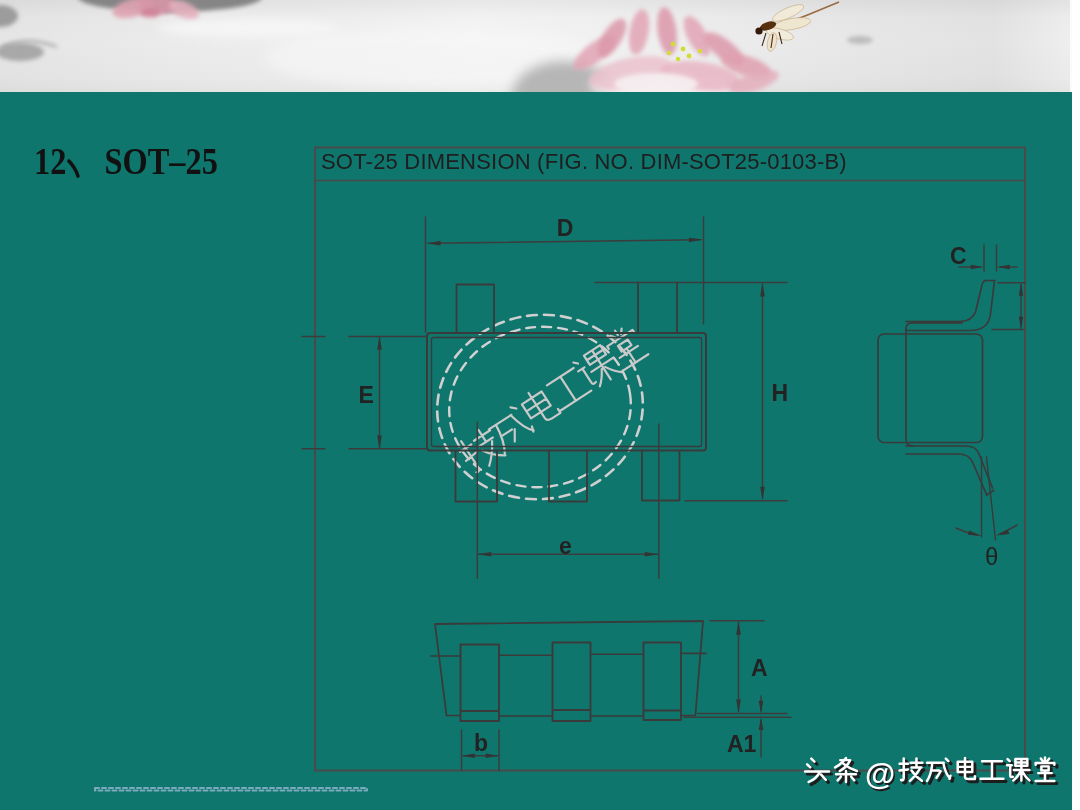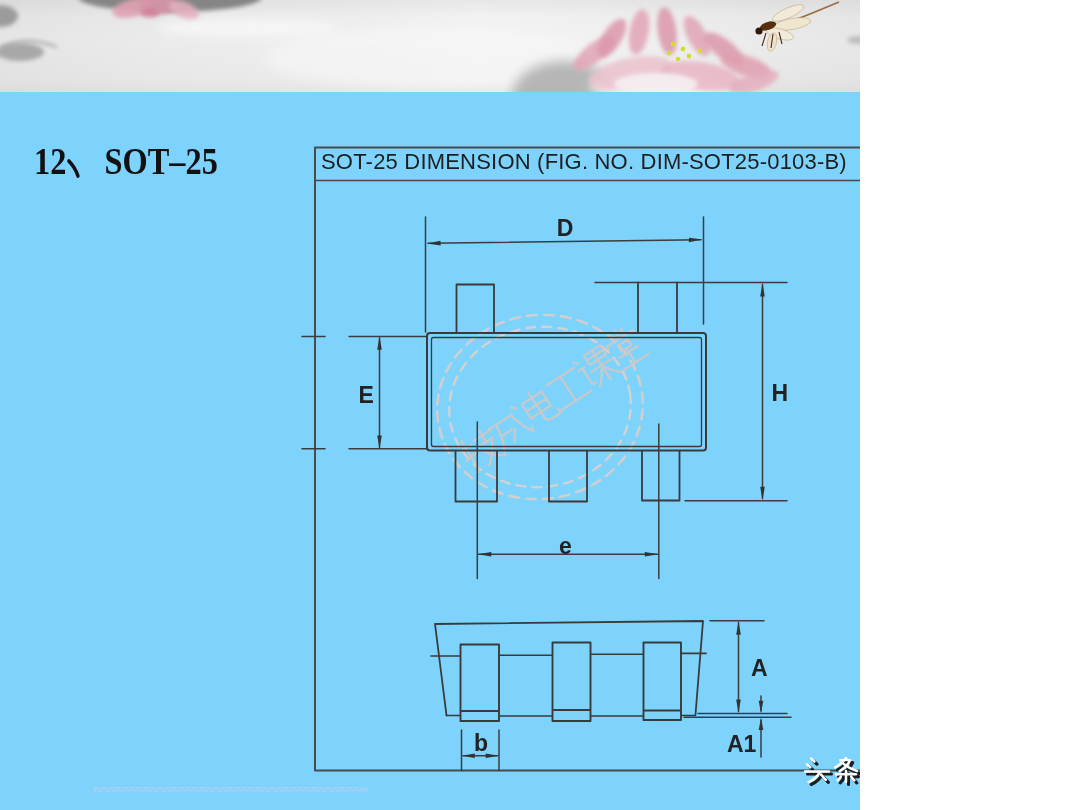--- a/index.html
+++ b/index.html
@@ -1,16 +1,16 @@
 <!DOCTYPE html>
 <html><head>
 <meta charset="utf-8">
 <style>
   html,body{margin:0;padding:0;background:#fff;}
-  .page{position:relative;width:860px;height:810px;overflow:hidden;background:#7dd3fc;font-family:"Liberation Sans",sans-serif;}
+  .page{position:relative;width:1072px;height:810px;overflow:hidden;background:#0f766e;font-family:"Liberation Sans",sans-serif;}
   .band{position:absolute;left:0;top:0;width:1080px;height:92px;
     background:linear-gradient(to right,#e5e5e5 0%,#ebebeb 15%,#f0f0f0 34%,#f4f4f4 44%,#f1f1f1 56%,#eaeaea 72%,#e3e3e3 92%,#f0f0f0 100%);}
   .bandshade{position:absolute;left:0;top:0;width:1080px;height:92px;
     background:linear-gradient(to bottom,rgba(120,120,120,0.10) 0%,rgba(120,120,120,0.02) 18%,rgba(255,255,255,0) 45%,rgba(120,120,120,0.03) 85%,rgba(120,120,120,0.08) 100%);}
 </style>
 </head>
 <body>
 <div class="page">
 
   <div class="band"></div>

